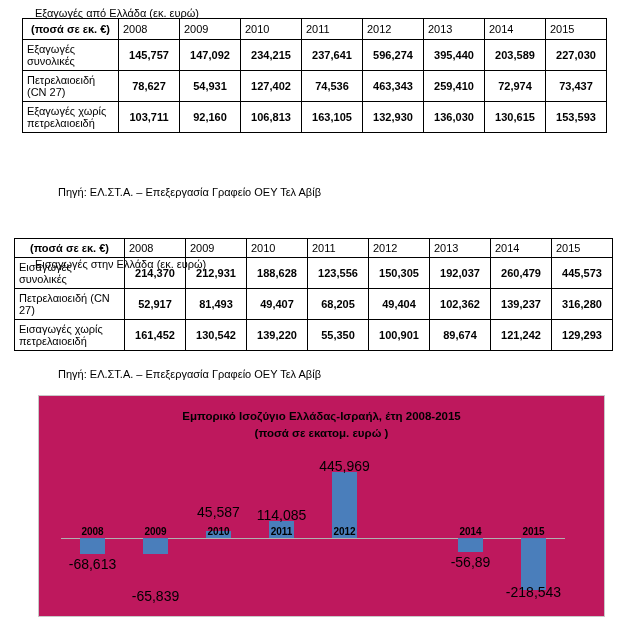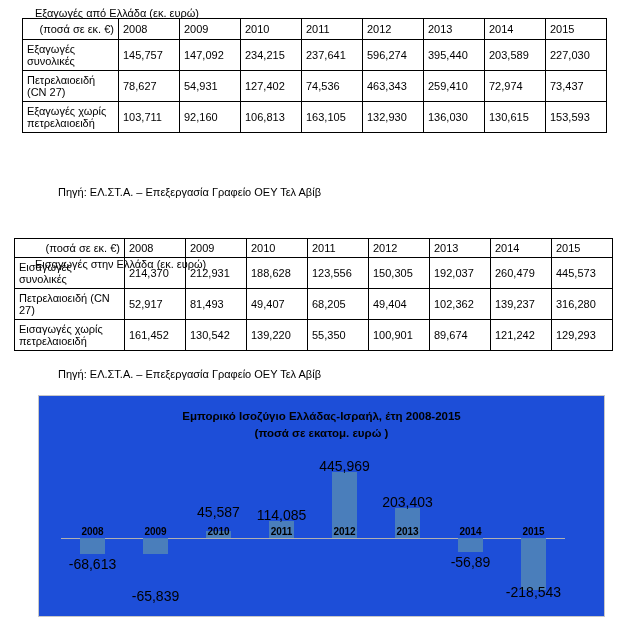--- a/index.html
+++ b/index.html
@@ -34,27 +34,29 @@
     border: 1px solid #000000;
     padding: 3px 4px;
     font-size: 11px;
     font-weight: normal;
     vertical-align: middle;
   }
   table.data td.label {
     text-align: left;
   }
   table.data th.label {
-    text-align: right;
+    text-align: center;
+    font-weight: bold;
   }
   table.data th.year {
     text-align: left;
   }
   table.data td.num {
-    text-align: left;
+    text-align: center;
+    font-weight: bold;
   }
   .caption {
     position: absolute;
     font-size: 11px;
     white-space: nowrap;
   }
   .source {
     position: absolute;
     font-size: 11px;
     white-space: nowrap;
@@ -79,21 +81,21 @@
   .src2 { left: 58px; top: 368px; }
 
   
   #chart-box {
     position: absolute;
     left: 38px;
     top: 395px;
     width: 567px;
     height: 222px;
     border: 1px solid #c8c8c8;
-    background: #1d4ed8;
+    background: #be185d;
     box-sizing: border-box;
   }
   #chart-title {
     position: absolute;
     left: 0;
     top: 12px;
     width: 100%;
     text-align: center;
     font-size: 11.5px;
     font-weight: bold;
@@ -314,25 +316,20 @@
         <div class="bar-col" style="left: 189px; width: 63px;">
           <div class="bar pos" style="left: 19px; background: rgb(74, 126, 187); height: 16.8837px; bottom: 66px; top: auto;"></div>
           <div class="vlabel pos-lab" style="width: 63px; top: 55.1163px;">114,085</div>
           <div class="xlabel" style="width: 63px; top: 74px;">2011</div>
         </div>
         <div class="bar-col" style="left: 252px; width: 63px;">
           <div class="bar pos" style="left: 19px; background: rgb(74, 126, 187); height: 66px; bottom: 66px; top: auto;"></div>
           <div class="vlabel pos-lab" style="width: 63px; top: 6px;">445,969</div>
           <div class="xlabel" style="width: 63px; top: 74px;">2012</div>
         </div>
-        <div class="bar-col" style="left: 315px; width: 63px;">
-          <div class="bar pos" style="left: 19px; background: rgb(74, 126, 187); height: 30.1021px; bottom: 66px; top: auto;"></div>
-          <div class="vlabel pos-lab" style="width: 63px; top: 41.8979px;">203,403</div>
-          <div class="xlabel" style="width: 63px; top: 74px;">2013</div>
-        </div>
         <div class="bar-col" style="left: 378px; width: 63px;">
           <div class="bar neg" style="left: 19px; background: rgb(74, 126, 187); height: 13.5364px; top: 86px; bottom: auto;"></div>
           <div class="vlabel neg-lab" style="width: 63px; top: 101.536px;">-56,89</div>
           <div class="xlabel" style="width: 63px; top: 74px;">2014</div>
         </div>
         <div class="bar-col" style="left: 441px; width: 63px;">
           <div class="bar neg" style="left: 19px; background: rgb(74, 126, 187); height: 52px; top: 86px; bottom: auto;"></div>
           <div class="vlabel neg-lab" style="width: 63px; top: 132px;">-218,543</div>
           <div class="xlabel" style="width: 63px; top: 74px;">2015</div>
         </div>

